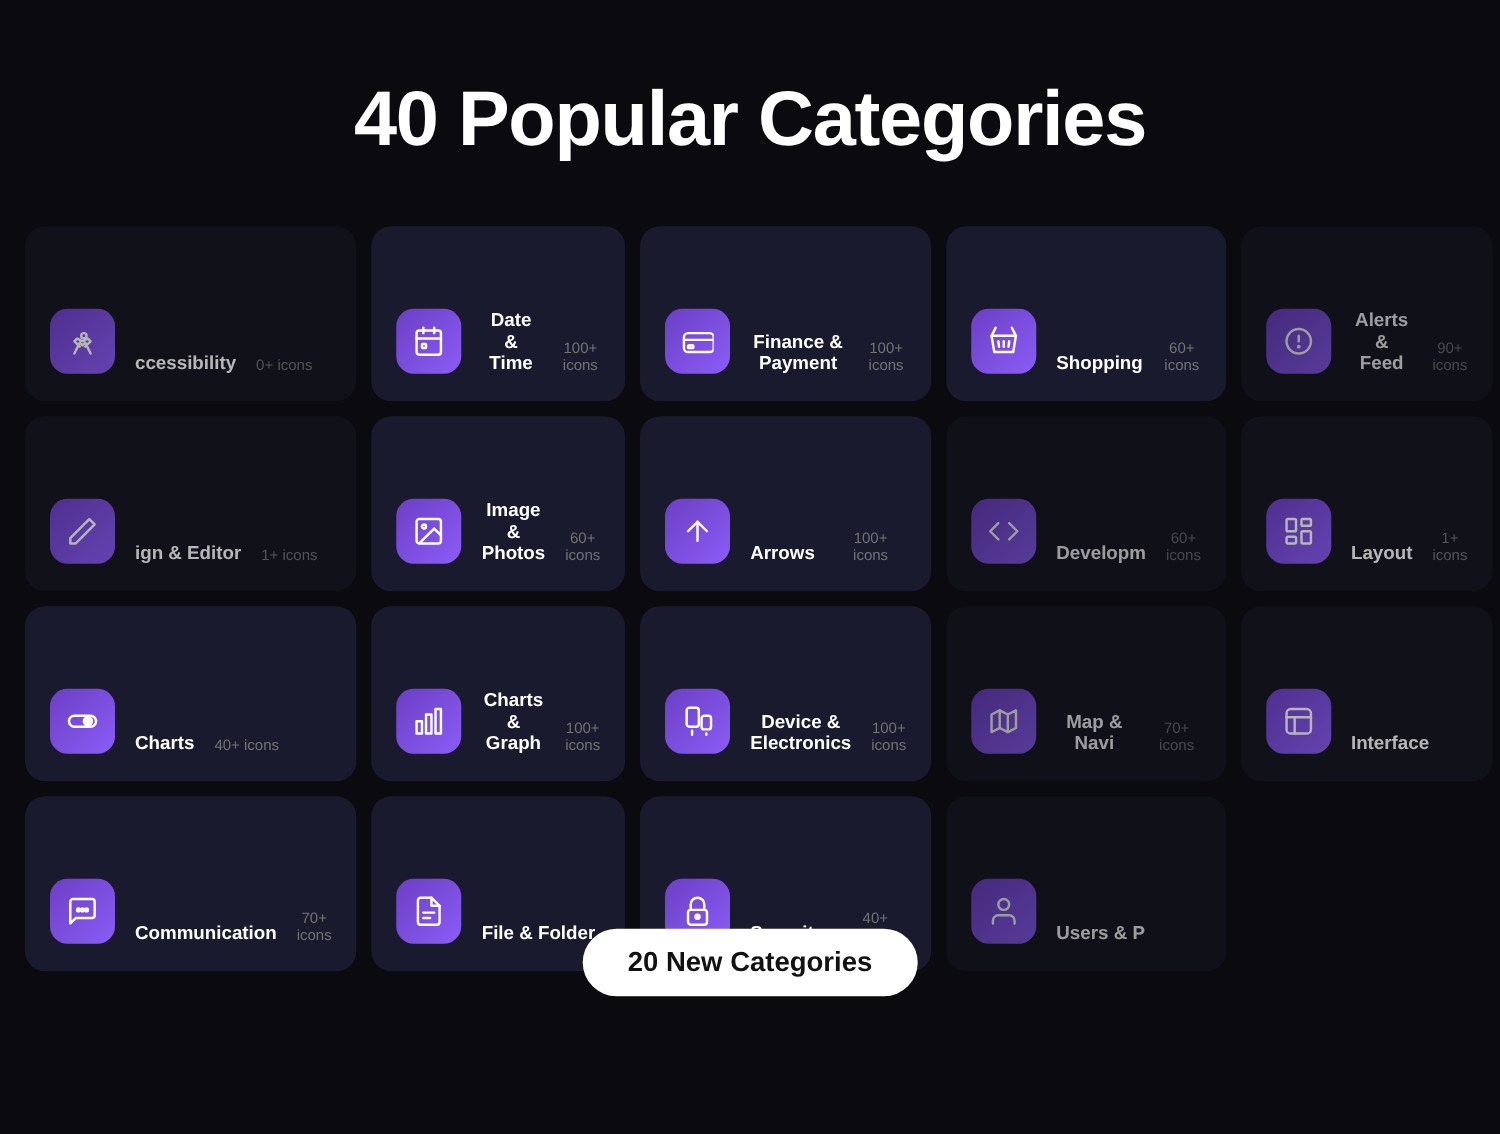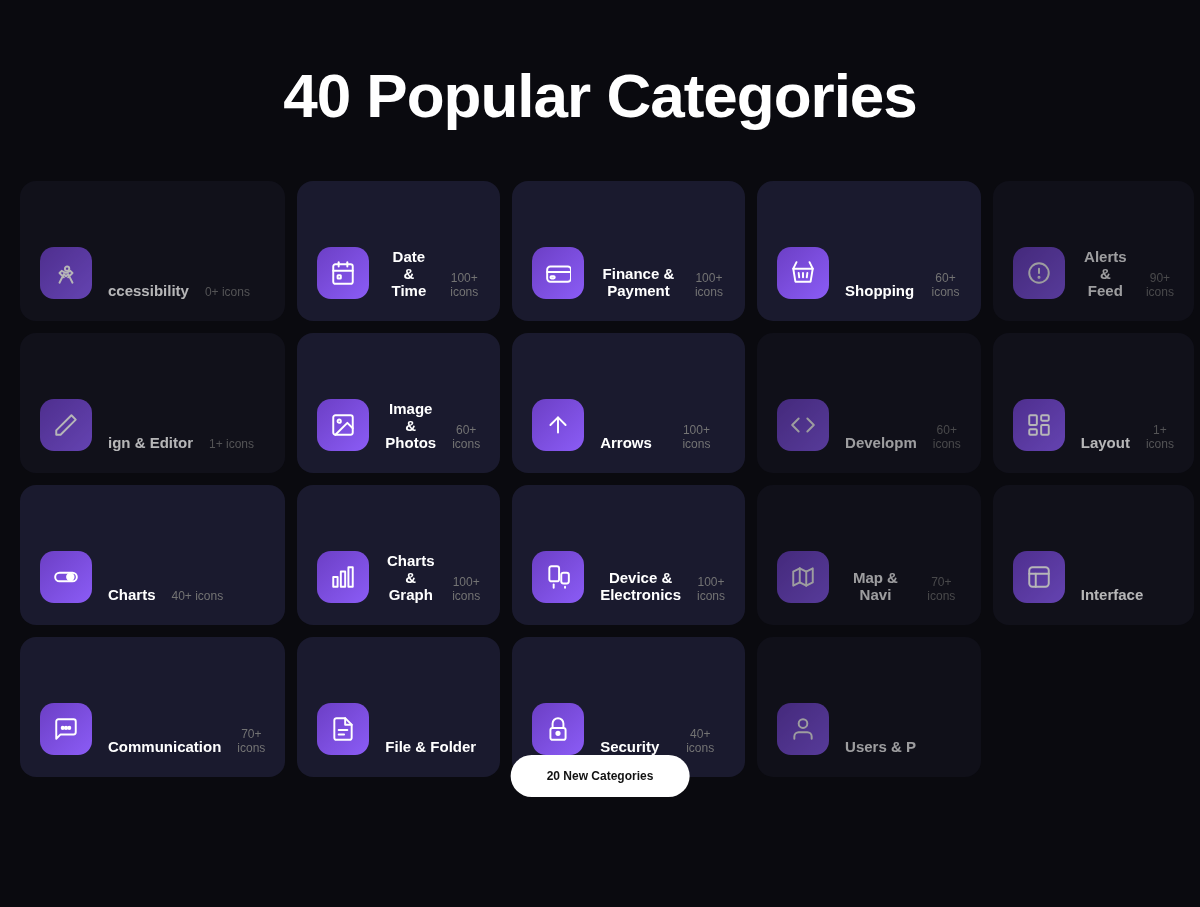--- a/index.html
+++ b/index.html
@@ -86,21 +86,21 @@
       position: absolute;
       bottom: -20px;
       left: 50%;
       transform: translateX(-50%);
       z-index: 10;
     }
 
     .new-categories-badge {
       background: #ffffff;
       color: #111111;
-      font-size: 12px;
+      font-size: 22px;
       font-weight: 700;
       padding: 14px 36px;
       border-radius: 50px;
       white-space: nowrap;
     }
 
     .grid-wrapper {
       position: relative;
       width: 100%;
     }

